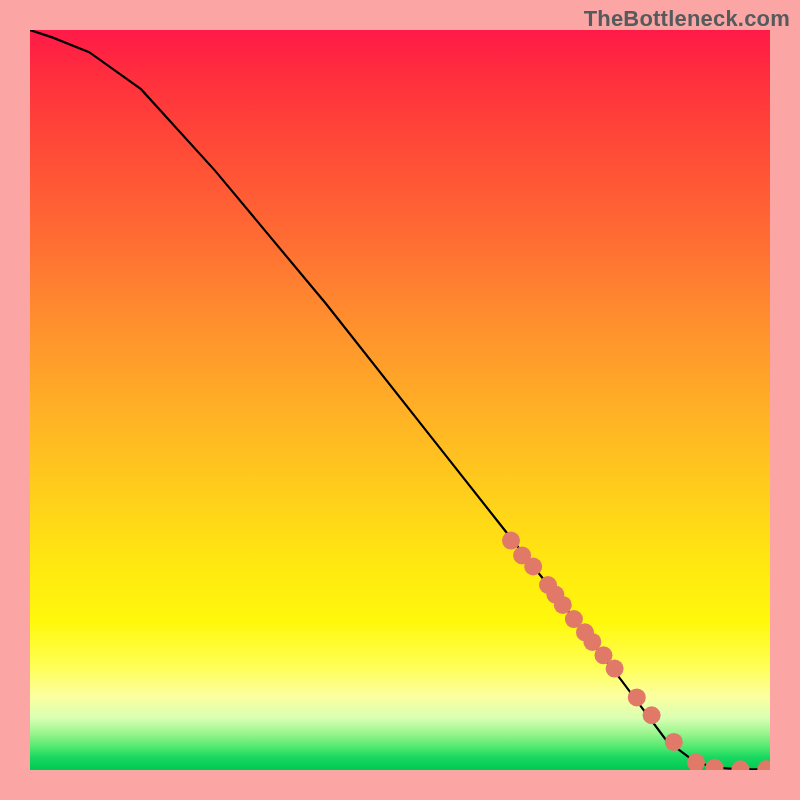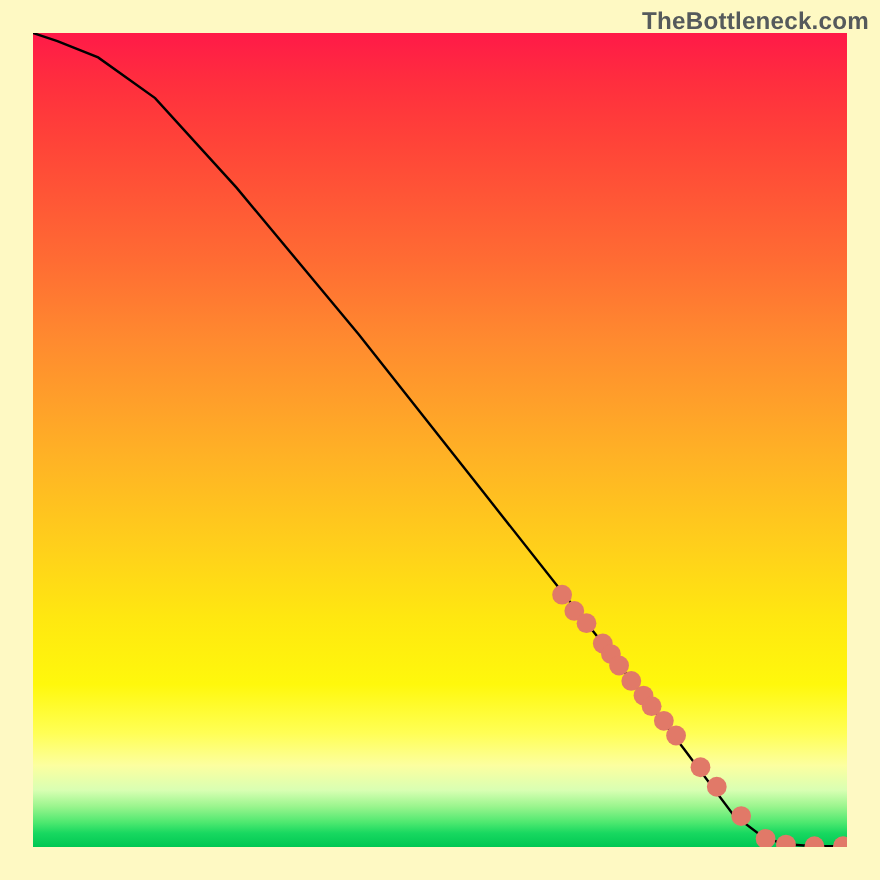--- a/index.html
+++ b/index.html
@@ -8,21 +8,21 @@
     width: 800px;
     height: 800px;
     background: #000;
     overflow: hidden;
     font-family: Arial, Helvetica, sans-serif;
   }
   .stage {
     position: relative;
     width: 800px;
     height: 800px;
-    background: #fef9c3;
+    background: #fca5a5;
   }
   .plot {
     position: absolute;
     left: 30px;
     top: 30px;
     width: 740px;
     height: 740px;
     
     background: linear-gradient(
       to bottom,

